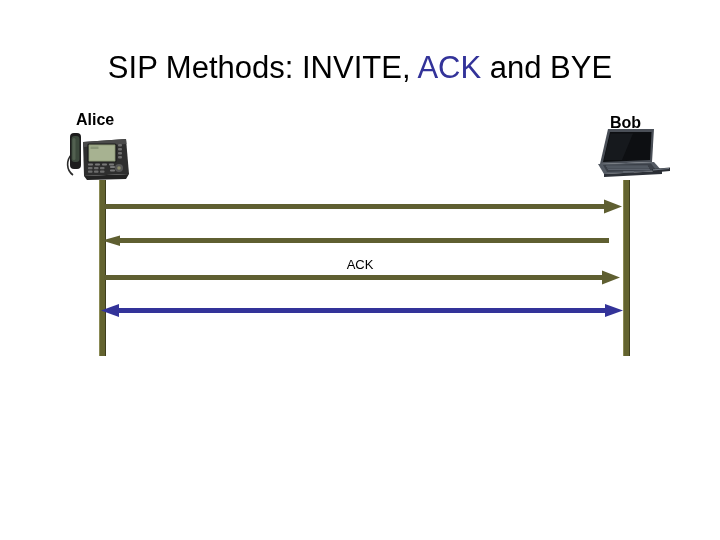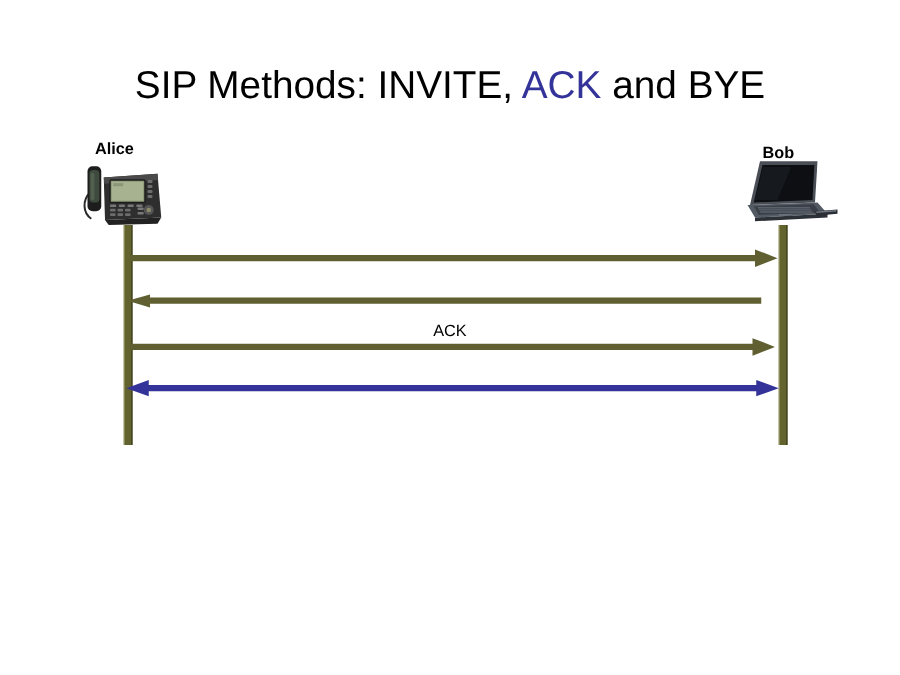--- a/index.html
+++ b/index.html
@@ -30,21 +30,21 @@
     font-weight: 400;
     color: #000000;
     white-space: nowrap;
     letter-spacing: 0px;
   }
   #title .accent { color: #333399; }
 
   
   .actor-label {
     position: absolute;
-    font-size: 13px;
+    font-size: 16px;
     font-weight: bold;
     color: #000000;
     white-space: nowrap;
   }
   #alice-label { left: 76px; top: 111px; }
   #bob-label   { left: 610px; top: 114px; }
 
   
   .lifeline {
     position: absolute;

